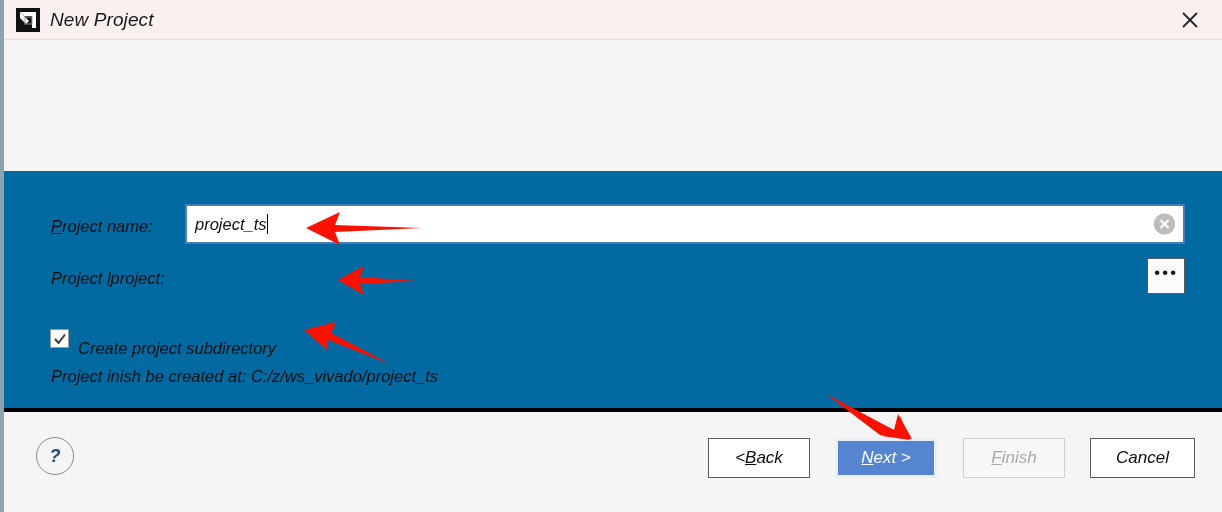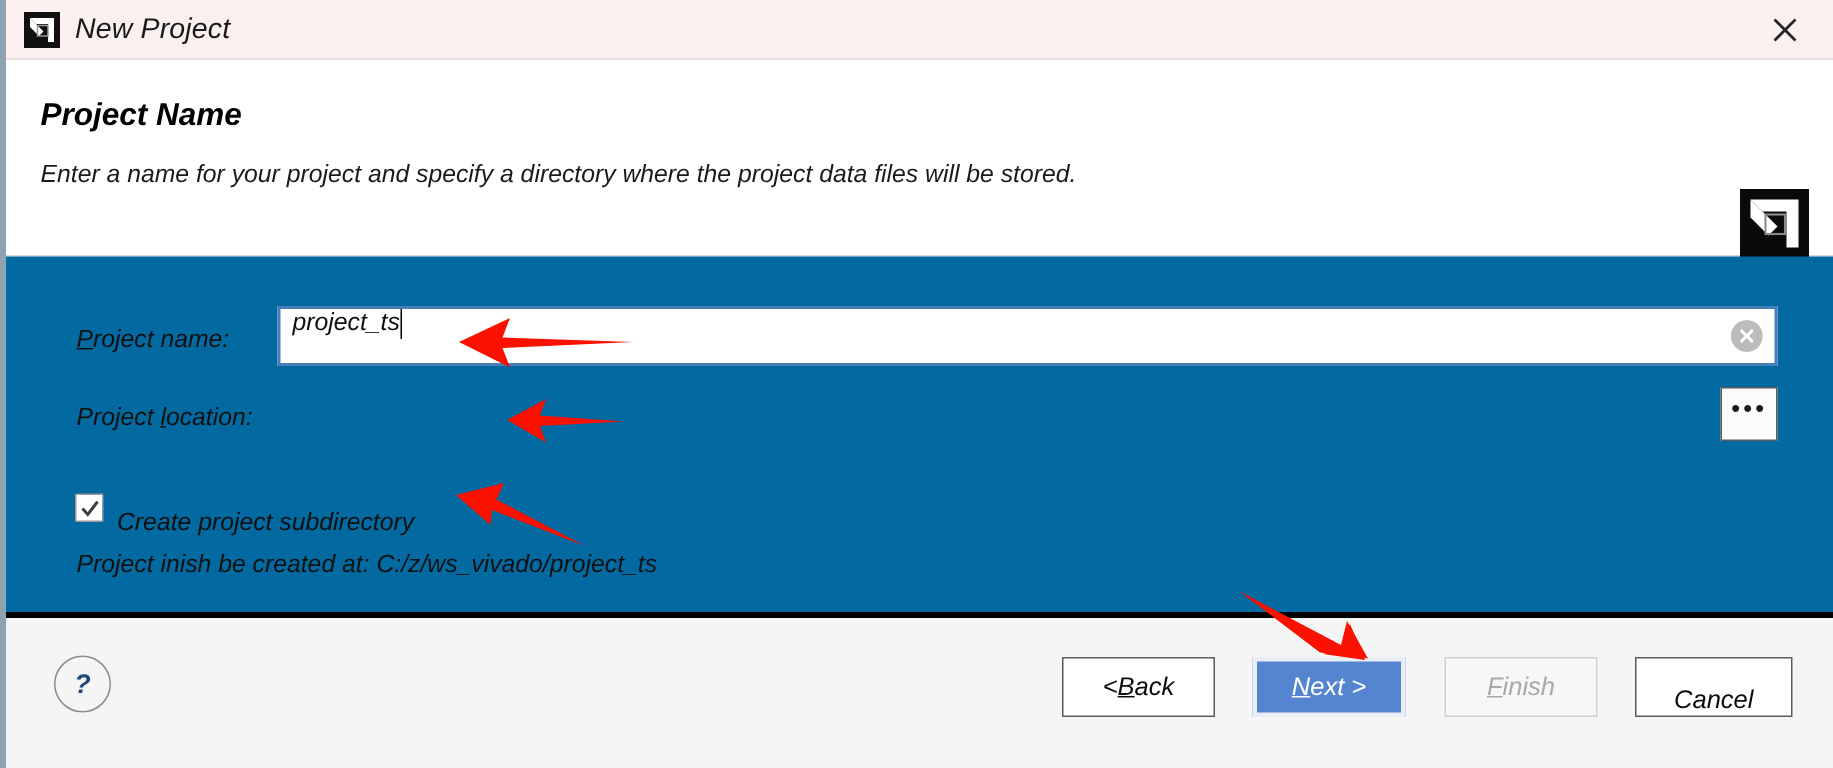--- a/index.html
+++ b/index.html
@@ -116,20 +116,21 @@
   .mn { text-decoration: underline; }
 
   #label-project-name { left: 47px; top: 46px; }
   #label-project-location { left: 47px; top: 98px; }
 
   .text-field {
     position: absolute;
     background: #ffffff;
     box-sizing: border-box;
     display: flex;
+    align-items: center;
   }
   #field-project-name {
     left: 181px; top: 33px;
     width: 1000px; height: 40px;
     border: 2px solid #4a7ebb;
   }
   #field-project-location {
     left: 181px; top: 87px;
     width: 957px; height: 36px;
     border: 1px solid #b4b4b4;
@@ -271,21 +272,20 @@
     border: 1.5px solid #cfcfcf;
     color: #a9a9a9;
     cursor: default;
   }
   #button-cancel {
     left: 1086px; top: 26px;
     width: 105px;
     background: #ffffff;
     border: 1.5px solid #5c5c5c;
     color: #0d0d0d;
-    align-items: flex-end;
   }
 
   
   .arrow { position: absolute; pointer-events: none; }
   #arrow-name     { left: 300px; top: 206px; }
   #arrow-location { left: 332px; top: 262px; }
   #arrow-subdir   { left: 298px; top: 320px; }
   #arrow-next     { left: 820px; top: 392px; }
 </style>
 </head>
@@ -304,53 +304,41 @@
     </div>
     <div id="title-text">New Project</div>
     <div id="close-button">
       <svg width="22" height="22" viewBox="0 0 22 22">
         <line x1="4" y1="4" x2="18" y2="18" stroke="#262626" stroke-width="1.8"></line>
         <line x1="18" y1="4" x2="4" y2="18" stroke="#262626" stroke-width="1.8"></line>
       </svg>
     </div>
   </div>
 
-  <div id="header">
-    <div id="header-title">Project Name</div>
-    <div id="header-desc">Enter a name for your project and specify a directory where the project data files will be stored.</div>
-    <div id="header-logo">
-      <svg width="46" height="46" viewBox="0 0 46 46">
-        <rect x="0" y="0" width="46" height="46" fill="#0a0a0a"></rect>
-        <path d="M7 7 H39 V39 H31 V15 H15 Z" fill="#ffffff"></path>
-        <path d="M7 7 L25 25 L19 31 L7 19 Z" fill="#ffffff"></path>
-        <rect x="17" y="17" width="13" height="13" fill="none" stroke="#8a8a8a" stroke-width="1.4"></rect>
-      </svg>
-    </div>
-  </div>
 
   <div id="body-area">
 
     <div class="field-label" id="label-project-name">
       <span class="mn">P</span><span>roject name:</span>
     </div>
 
     <div class="text-field" id="field-project-name">
       <span class="field-value">project_ts</span>
         <span id="caret"></span>
       <span class="clear-icon">
         <svg width="21" height="21" viewBox="0 0 21 21">
           <circle cx="10.5" cy="10.5" r="10.5" fill="#bcbcbc"></circle>
           <line x1="6.5" y1="6.5" x2="14.5" y2="14.5" stroke="#ffffff" stroke-width="2"></line>
           <line x1="14.5" y1="6.5" x2="6.5" y2="14.5" stroke="#ffffff" stroke-width="2"></line>
         </svg>
       </span>
     </div>
 
     <div class="field-label" id="label-project-location">
-      <span>Project </span><span class="mn">l</span><span>ocation:</span>
+      <span>Project </span><span class="mn">l</span><span>project:</span>
     </div>
 
 
     <div id="browse-button">•••</div>
 
     <div id="checkbox-row">
       <span id="checkbox-box">
         <svg width="14" height="14" viewBox="0 0 14 14">
           <polyline points="2,7 5.5,11 12,2.5" fill="none" stroke="#3c3c3c" stroke-width="2"></polyline>
         </svg>

